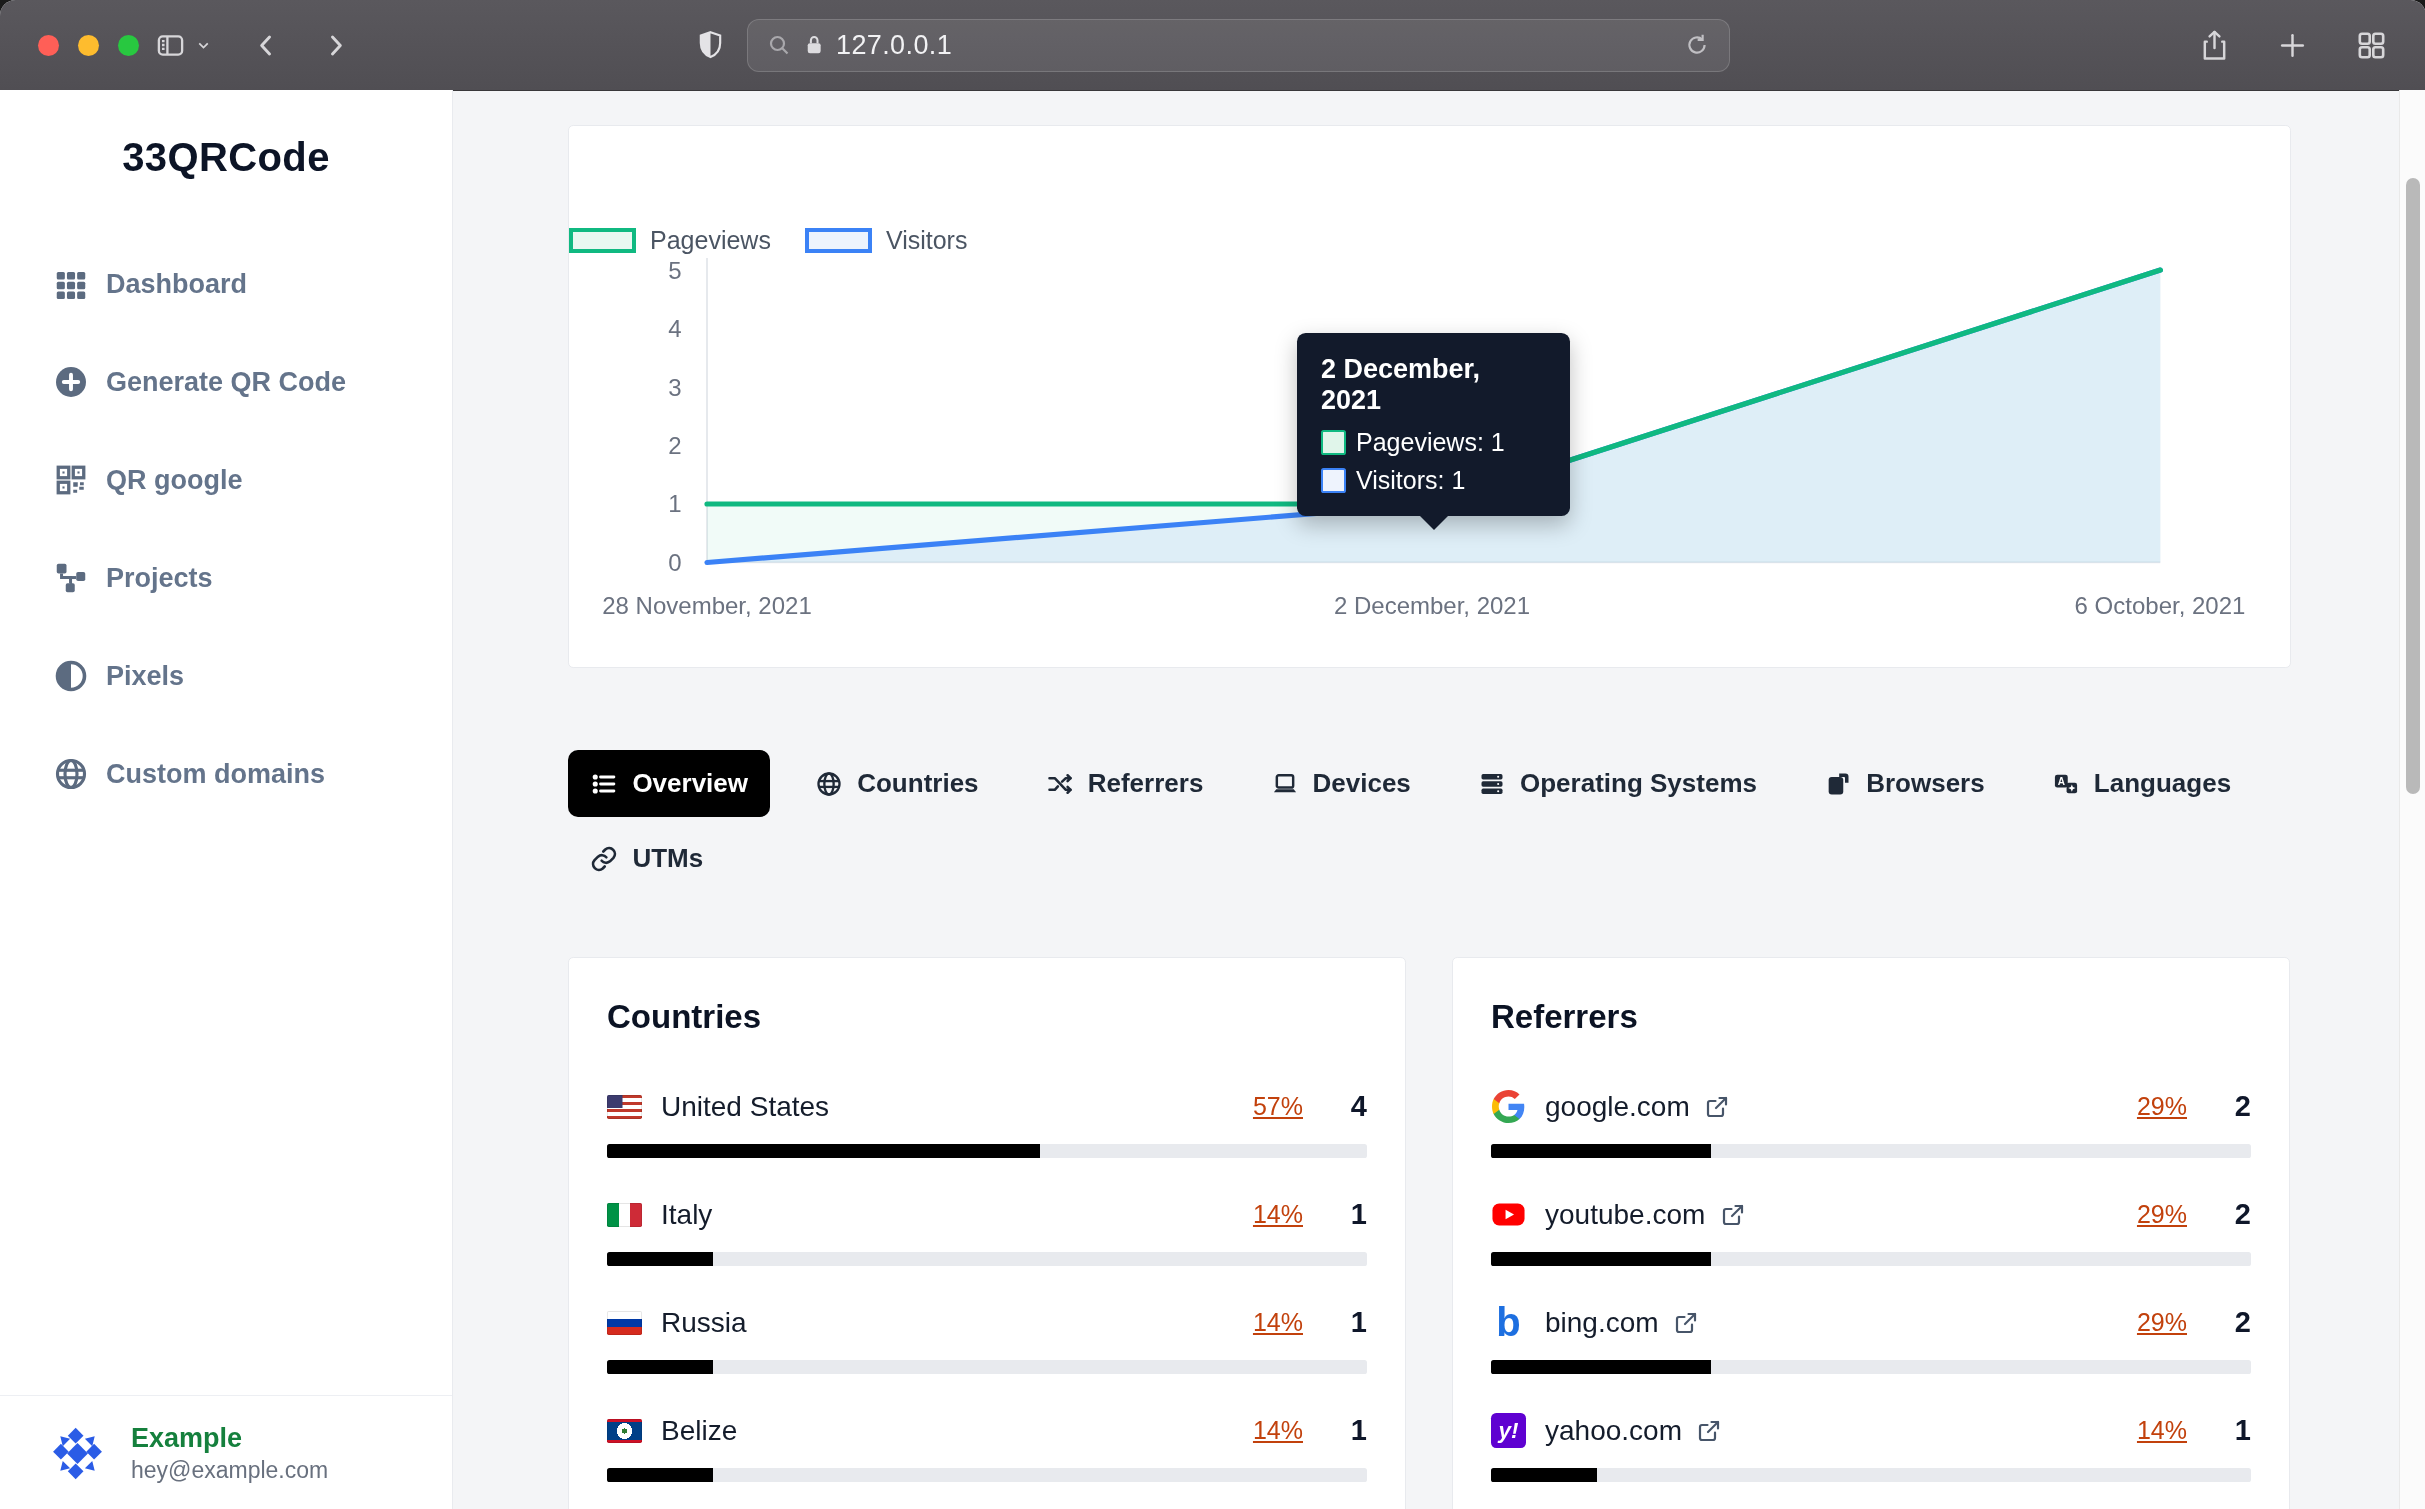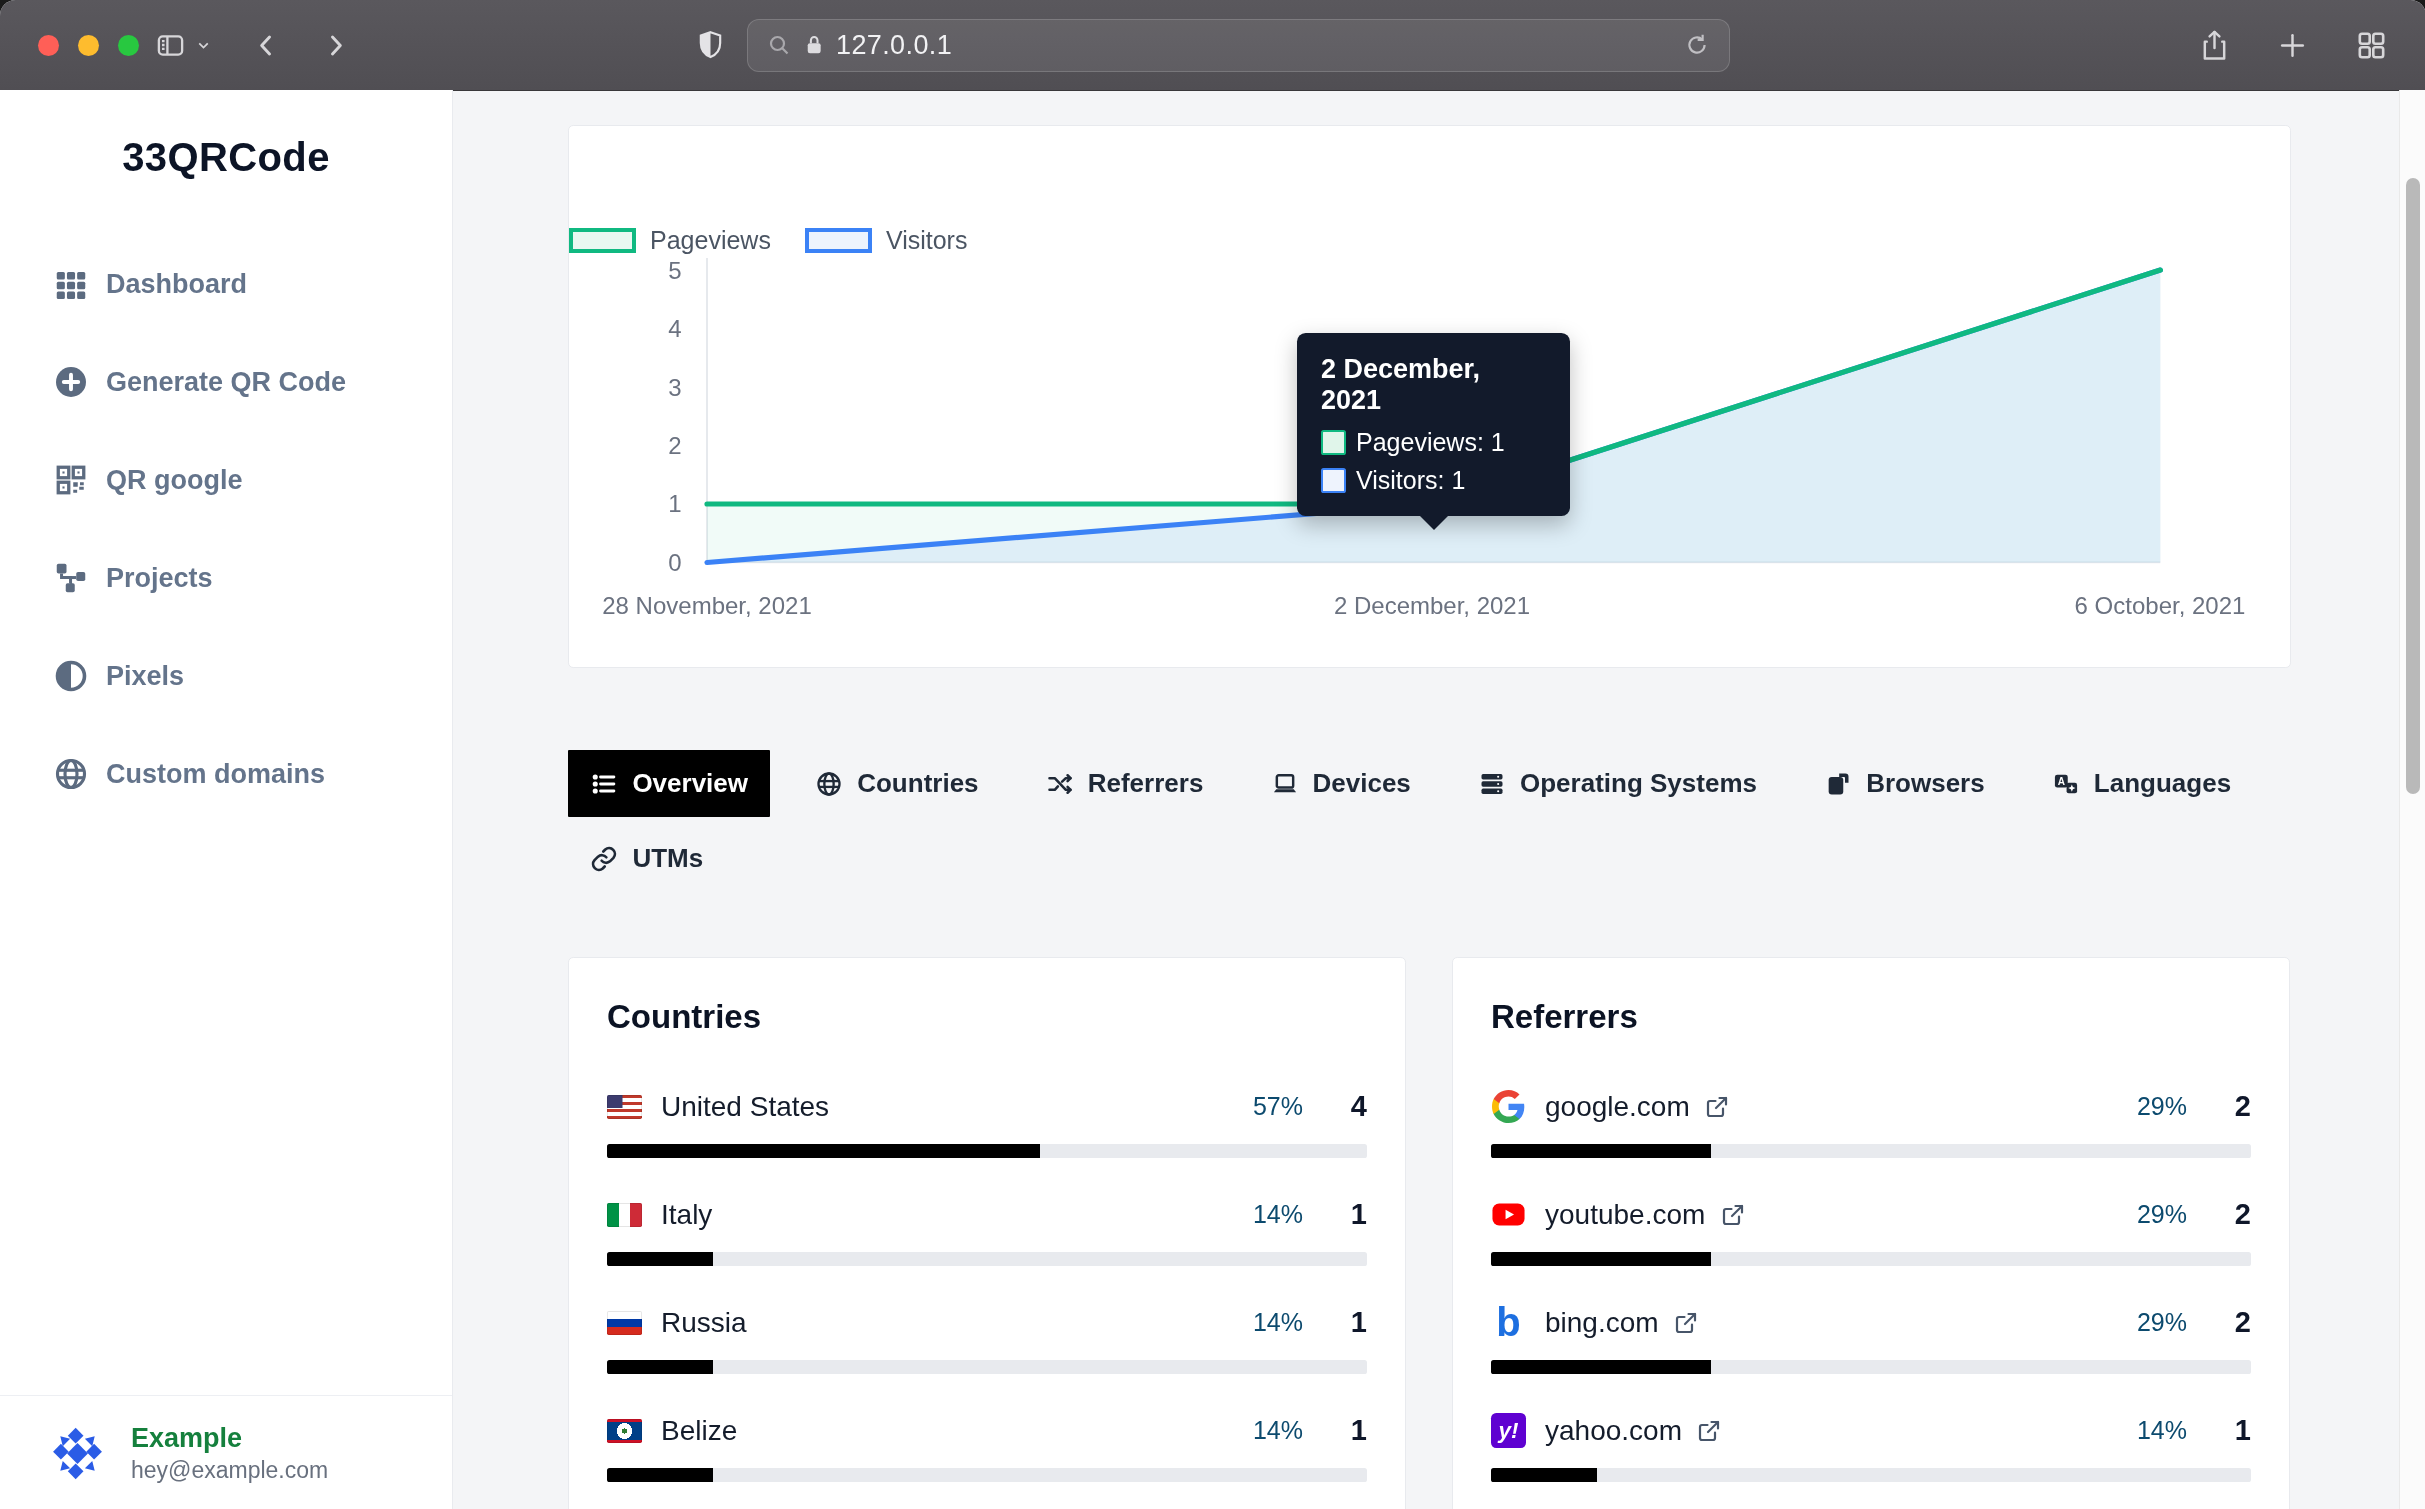--- a/index.html
+++ b/index.html
@@ -52,21 +52,21 @@
                   border:15.5px solid transparent;border-bottom:none;border-top:15.5px solid #121a2b;}
   .tt-title{font-size:27px;font-weight:bold;margin-bottom:12px;}
   .tt-row{display:flex;align-items:center;gap:10px;font-size:25px;margin-top:8.6px;}
   .tt-swatch{width:21px;height:21px;border-radius:2.6px;flex:0 0 auto;}
   .tt-swatch.green{background:#e0f5ea;border:2.6px solid #10b981;}
   .tt-swatch.blue{background:#eef3fd;border:2.6px solid #3b82f6;}
 
   
   .tabs1{position:absolute;left:568px;top:750px;display:flex;gap:22.4px;}
   .tabs2{position:absolute;left:568px;top:825px;display:flex;}
-  .tab{display:flex;align-items:center;gap:14px;height:67px;padding:0 22.4px;border-radius:1px;
+  .tab{display:flex;align-items:center;gap:14px;height:67px;padding:0 22.4px;border-radius:10px;
        font-size:26px;font-weight:600;color:#1f2937;cursor:pointer;white-space:nowrap;}
   .tab svg{width:28px;height:28px;flex:0 0 auto;}
   .tab.active{background:#000;color:#fff;}
 
   
   .card{position:absolute;top:957px;width:838px;height:673px;background:#fff;border:1.7px solid #e8eaee;
         border-radius:5.2px;padding:40px 38px;box-sizing:border-box;}
   .card.countries{left:568px}.card.referrers{left:1452px}
   .card-title{font-size:33px;font-weight:bold;color:#0b1324;}
   .rows{margin-top:50px;}
@@ -80,21 +80,21 @@
   .flag-ru{background:linear-gradient(180deg,#fff 0 33.3%,#0039a6 33.3% 66.6%,#d52b1e 66.6% 100%);}
   .flag-bz{background:
       radial-gradient(circle at 50% 50%,#2e7d32 0 2.6px,#fff 2.6px 7.8px,transparent 7.8px),
       linear-gradient(180deg,#ce1126 0 12%,#003f87 12% 88%,#ce1126 88% 100%);}
   .favicon{width:35px;height:35px;margin-right:19px;flex:0 0 auto;display:flex;align-items:center;justify-content:center;}
   .fav-bing{font-size:40px;font-weight:bold;color:#1d6fe0;line-height:35px;}
   .fav-yahoo{background:#5f01d1;border-radius:5.2px;color:#fff;font-weight:bold;font-size:22.4px;font-style:italic;}
   .row-name{font-size:28px;color:#141c2b;}
   .ext{margin-left:15.5px;color:#475569;display:flex;align-items:center;}
   .row-fill{flex:1}
-  .row-pct{font-size:25px;color:#0c4a6e;margin-right:40px;}
+  .row-pct{font-size:25px;color:#c2410c;margin-right:40px;text-decoration:underline;}
   .row-count{font-size:29px;font-weight:bold;color:#0f172a;min-width:24px;text-align:right;}
   .bar{margin-top:17px;height:14px;background:#e8eaee;border-radius:2.6px;overflow:hidden;}
   .bar-fill{height:100%;background:#000;}
 
   
   .scrollbar{position:absolute;top:90px;right:0;width:26px;bottom:0;background:#fbfbfb;border-left:0.9px solid #e9e9e9;}
   .thumb{position:absolute;left:6px;top:88px;width:14px;height:616px;background:#b9b9b9;border-radius:7.8px;}
 </style>
 </head>
 <body>

